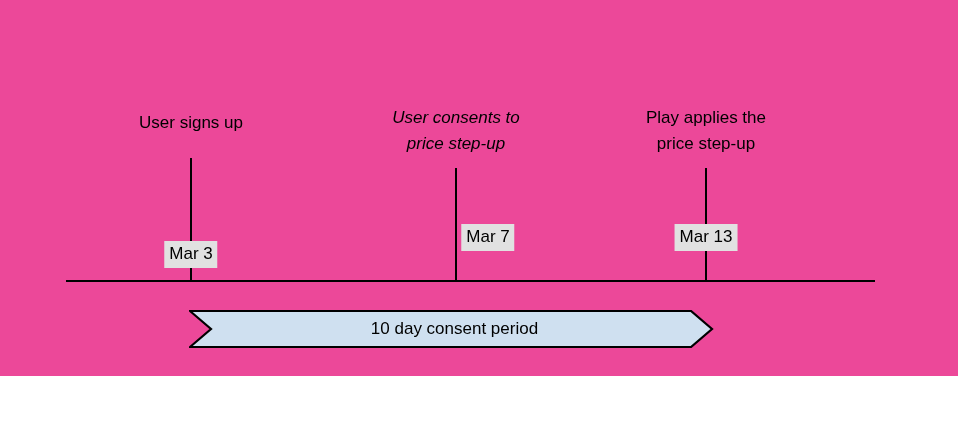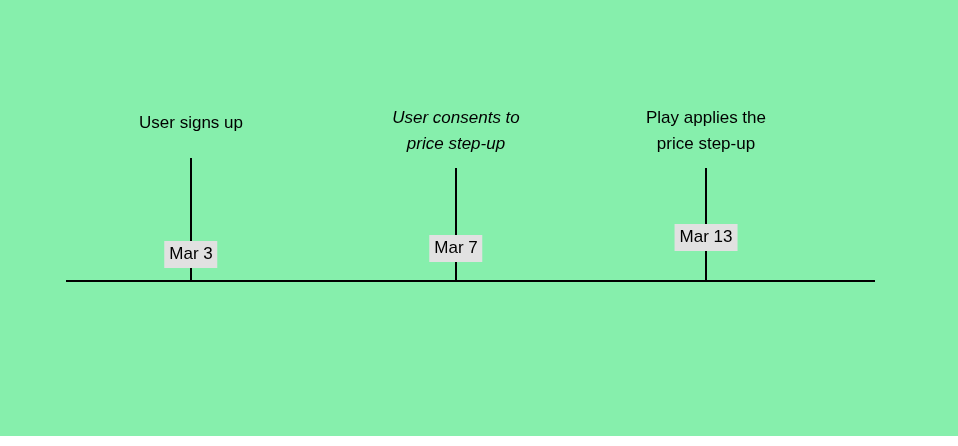--- a/index.html
+++ b/index.html
@@ -7,22 +7,22 @@
     padding: 0;
     background: #ffffff;
   }
   body {
     font-family: "Liberation Sans", sans-serif;
     color: #000000;
   }
   #canvas {
     position: relative;
     width: 958px;
-    height: 436px;
-    background: #86efac;
+    height: 376px;
+    background: #ec4899;
     overflow: hidden;
   }
   
   .axis-line {
     position: absolute;
     left: 66px;
     top: 280px;
     width: 809px;
     height: 2px;
     background: #000000;
@@ -101,24 +101,30 @@
   <div class="event" style="left:191px;">
     <div class="event-label" style="top:110px;">User signs up</div>
     <div class="tick-line" style="top:158px; height:123px;"></div>
     <div class="date-chip" style="top:241px;text-align:right;">Mar 3</div>
   </div>
 
   <div class="event" style="left:456px;">
     <div class="event-label" style="top:105px;font-style:italic;">User consents to
 price step-up</div>
     <div class="tick-line" style="top:168px; height:113px;"></div>
-    <div class="date-chip" style="top:235px;">Mar 7</div>
+    <div class="date-chip" style="top:224px;margin-left:32px;">Mar 7</div>
   </div>
 
   <div class="event" style="left:706px;">
     <div class="event-label" style="top:105px;text-align:center;">Play applies the
 price step-up</div>
     <div class="tick-line" style="top:168px; height:113px;"></div>
     <div class="date-chip" style="top:224px;">Mar 13</div>
   </div>
 
+  <div class="banner-wrap">
+    <svg class="banner-svg" width="525" height="38" viewBox="0 0 525 38">
+      <polygon points="1,1 502,1 523,19 502,37 1,37 22,19" fill="#cfe0f0" stroke="#000000" stroke-width="2.2" stroke-linejoin="miter"></polygon>
+    </svg>
+    <div class="banner-text">10 day consent period</div>
+  </div>
 
 </div>
 
 </body></html>

